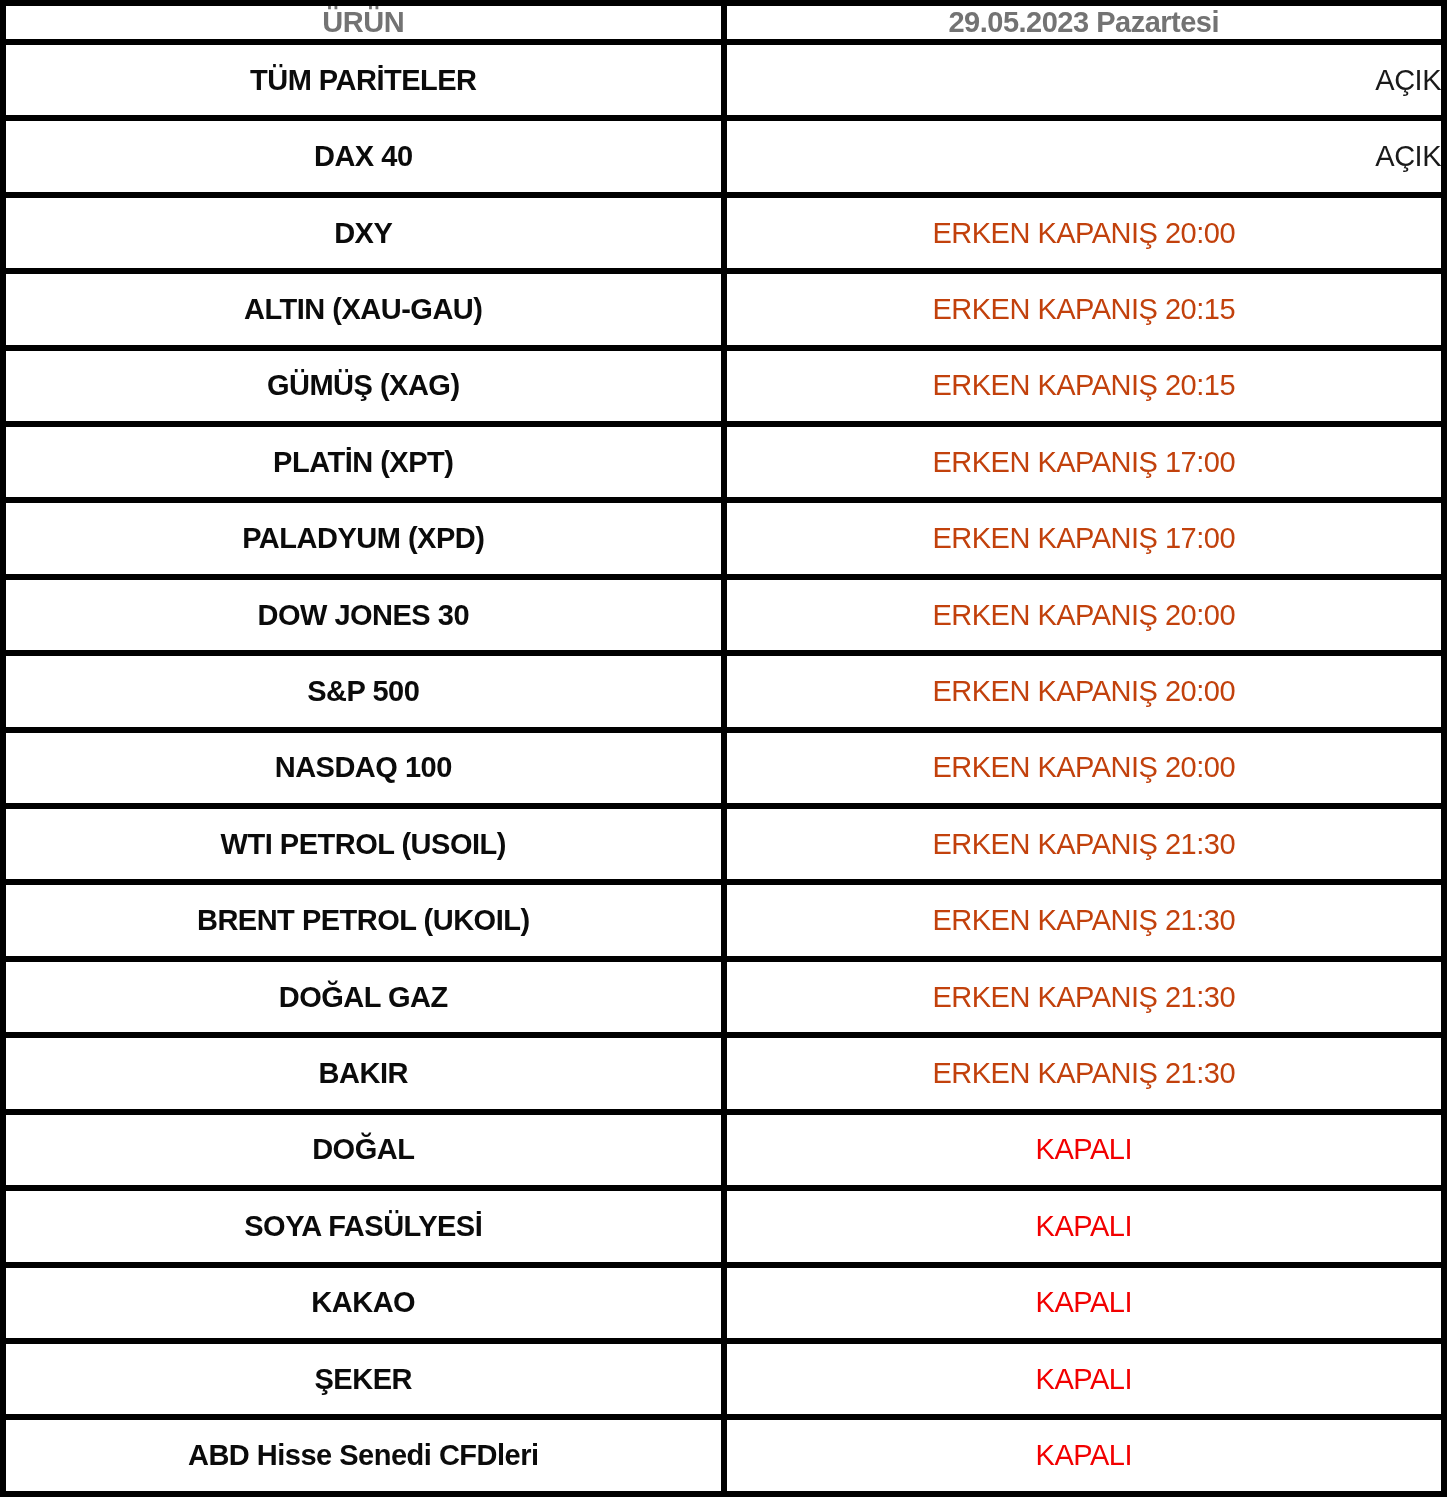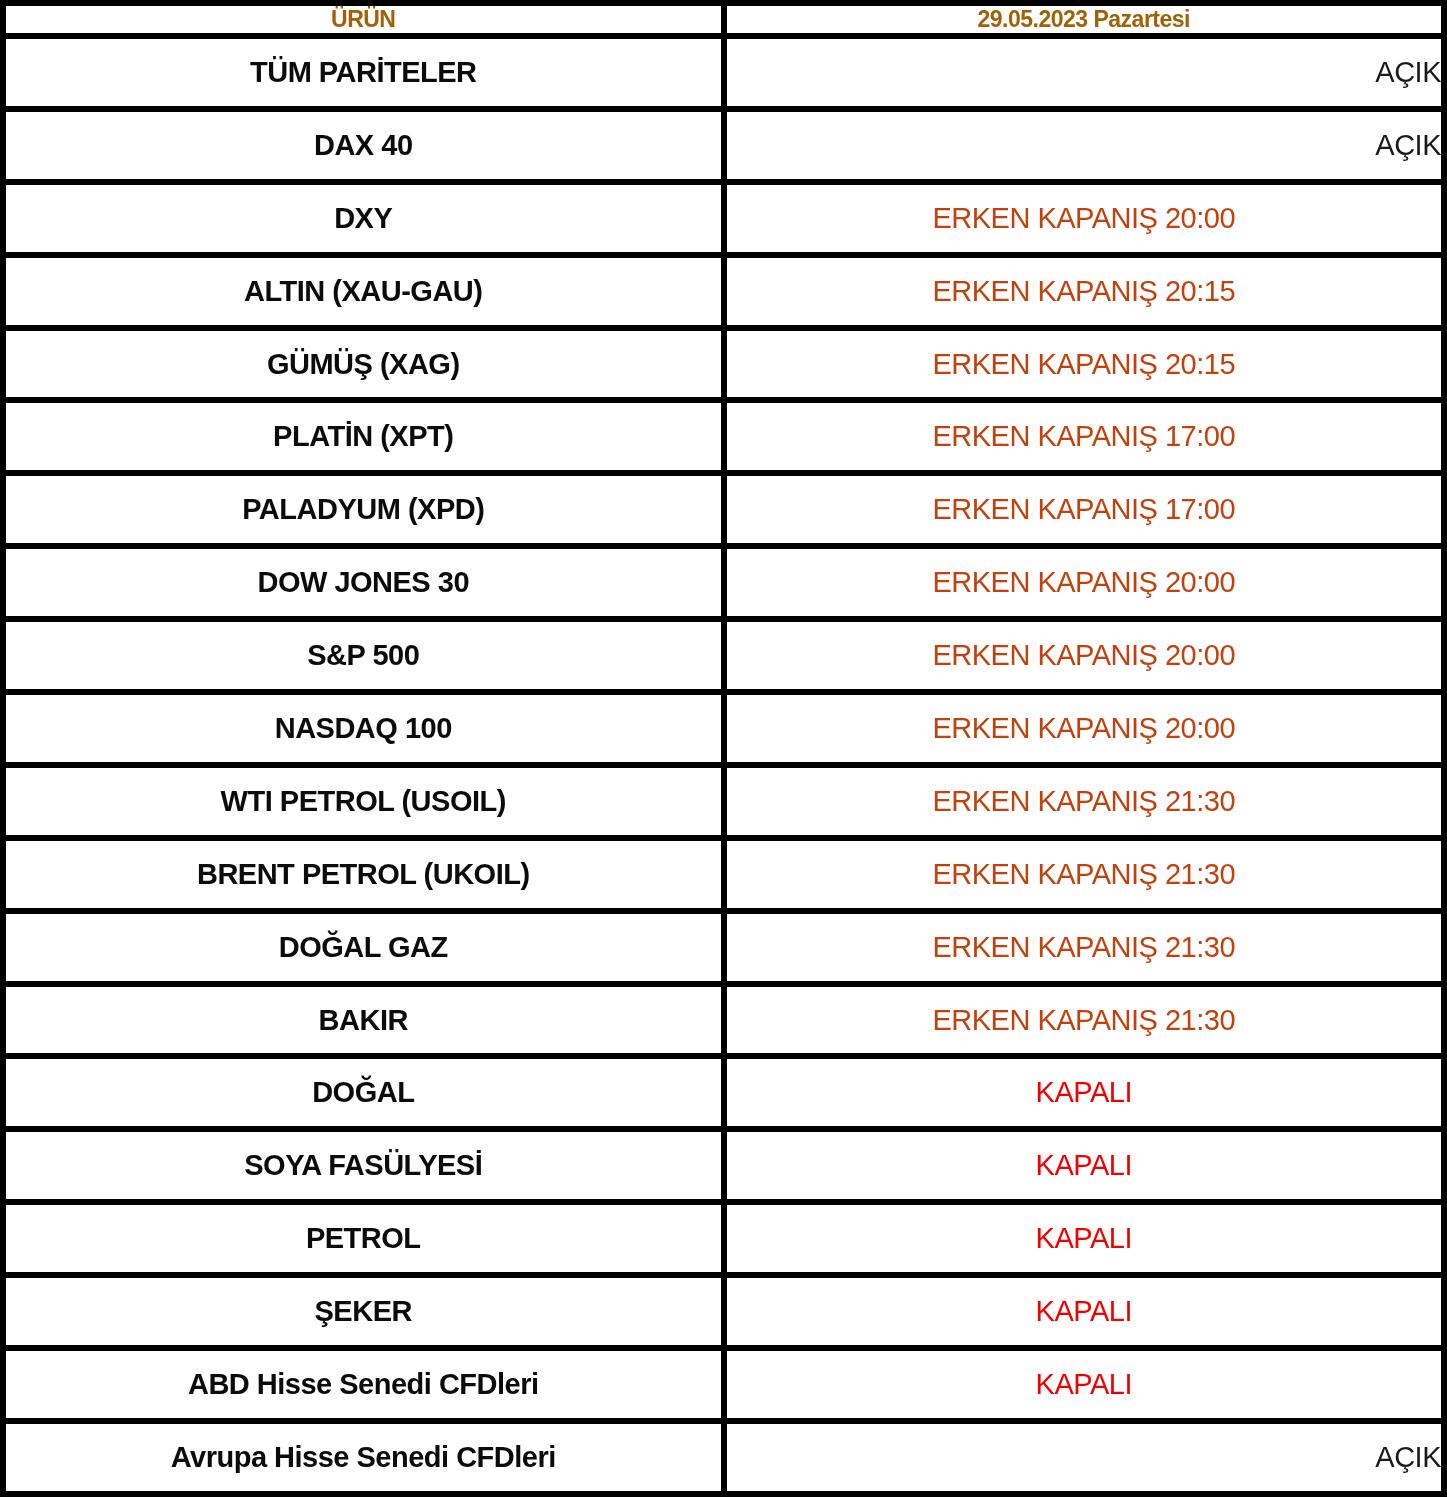--- a/index.html
+++ b/index.html
@@ -24,23 +24,23 @@
     text-align: center;
     vertical-align: middle;
     padding: 0;
     overflow: hidden;
     white-space: nowrap;
     background: #ffffff;
     letter-spacing: -0.5px;
   }
   th.header-cell {
     background: #929292;
-    color: #a16207;
+    color: #737373;
     font-weight: 700;
-    font-size: 23px;
+    font-size: 29px;
   }
   td.product-cell {
     color: #0b0b0b;
     font-weight: 700;
     font-size: 29px;
   }
   td.status-cell {
     font-weight: 400;
     font-size: 29px;
     color: #1a1a1a;
@@ -119,30 +119,26 @@
       </tr>
       <tr>
         <td class="product-cell">DOĞAL</td>
         <td class="status-cell" data-status="closed">KAPALI</td>
       </tr>
       <tr>
         <td class="product-cell">SOYA FASÜLYESİ</td>
         <td class="status-cell" data-status="closed">KAPALI</td>
       </tr>
       <tr>
-        <td class="product-cell">PETROL</td>
+        <td class="product-cell">KAKAO</td>
         <td class="status-cell" data-status="closed">KAPALI</td>
       </tr>
       <tr>
         <td class="product-cell">ŞEKER</td>
         <td class="status-cell" data-status="closed">KAPALI</td>
       </tr>
       <tr>
         <td class="product-cell">ABD Hisse Senedi CFDleri</td>
         <td class="status-cell" data-status="closed">KAPALI</td>
       </tr>
-      <tr>
-        <td class="product-cell">Avrupa Hisse Senedi CFDleri</td>
-        <td class="status-cell" data-status="open">AÇIK</td>
-      </tr>
     </tbody>
   </table>
 </div>
 
 </body></html>

